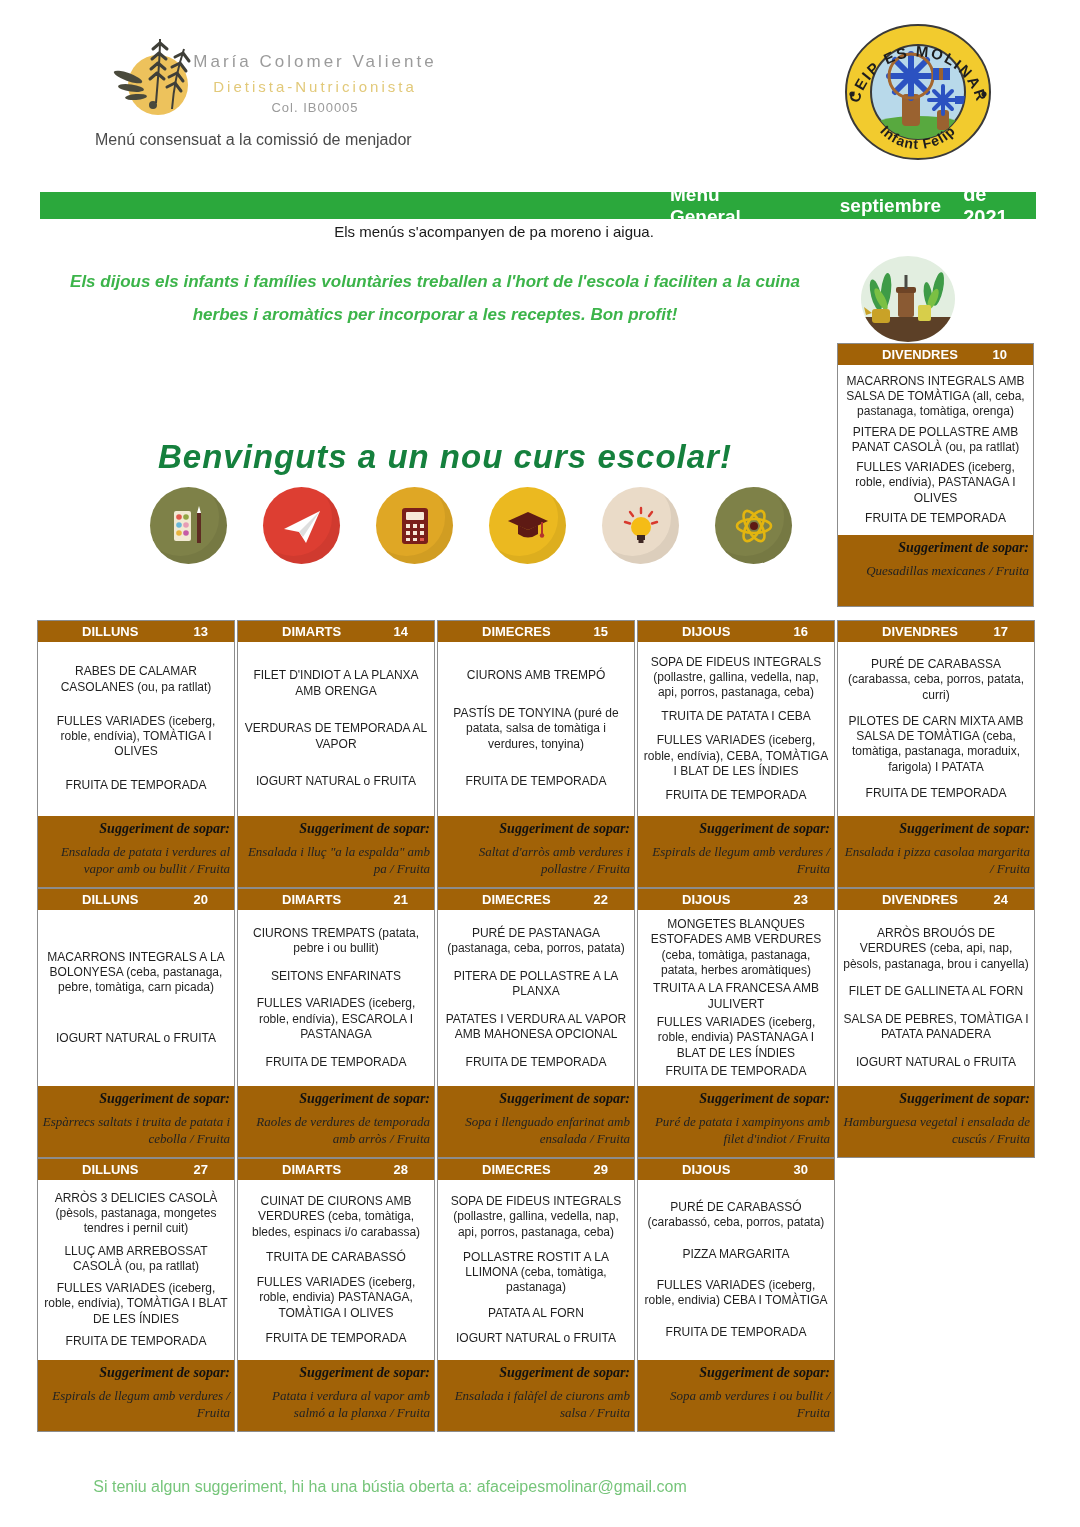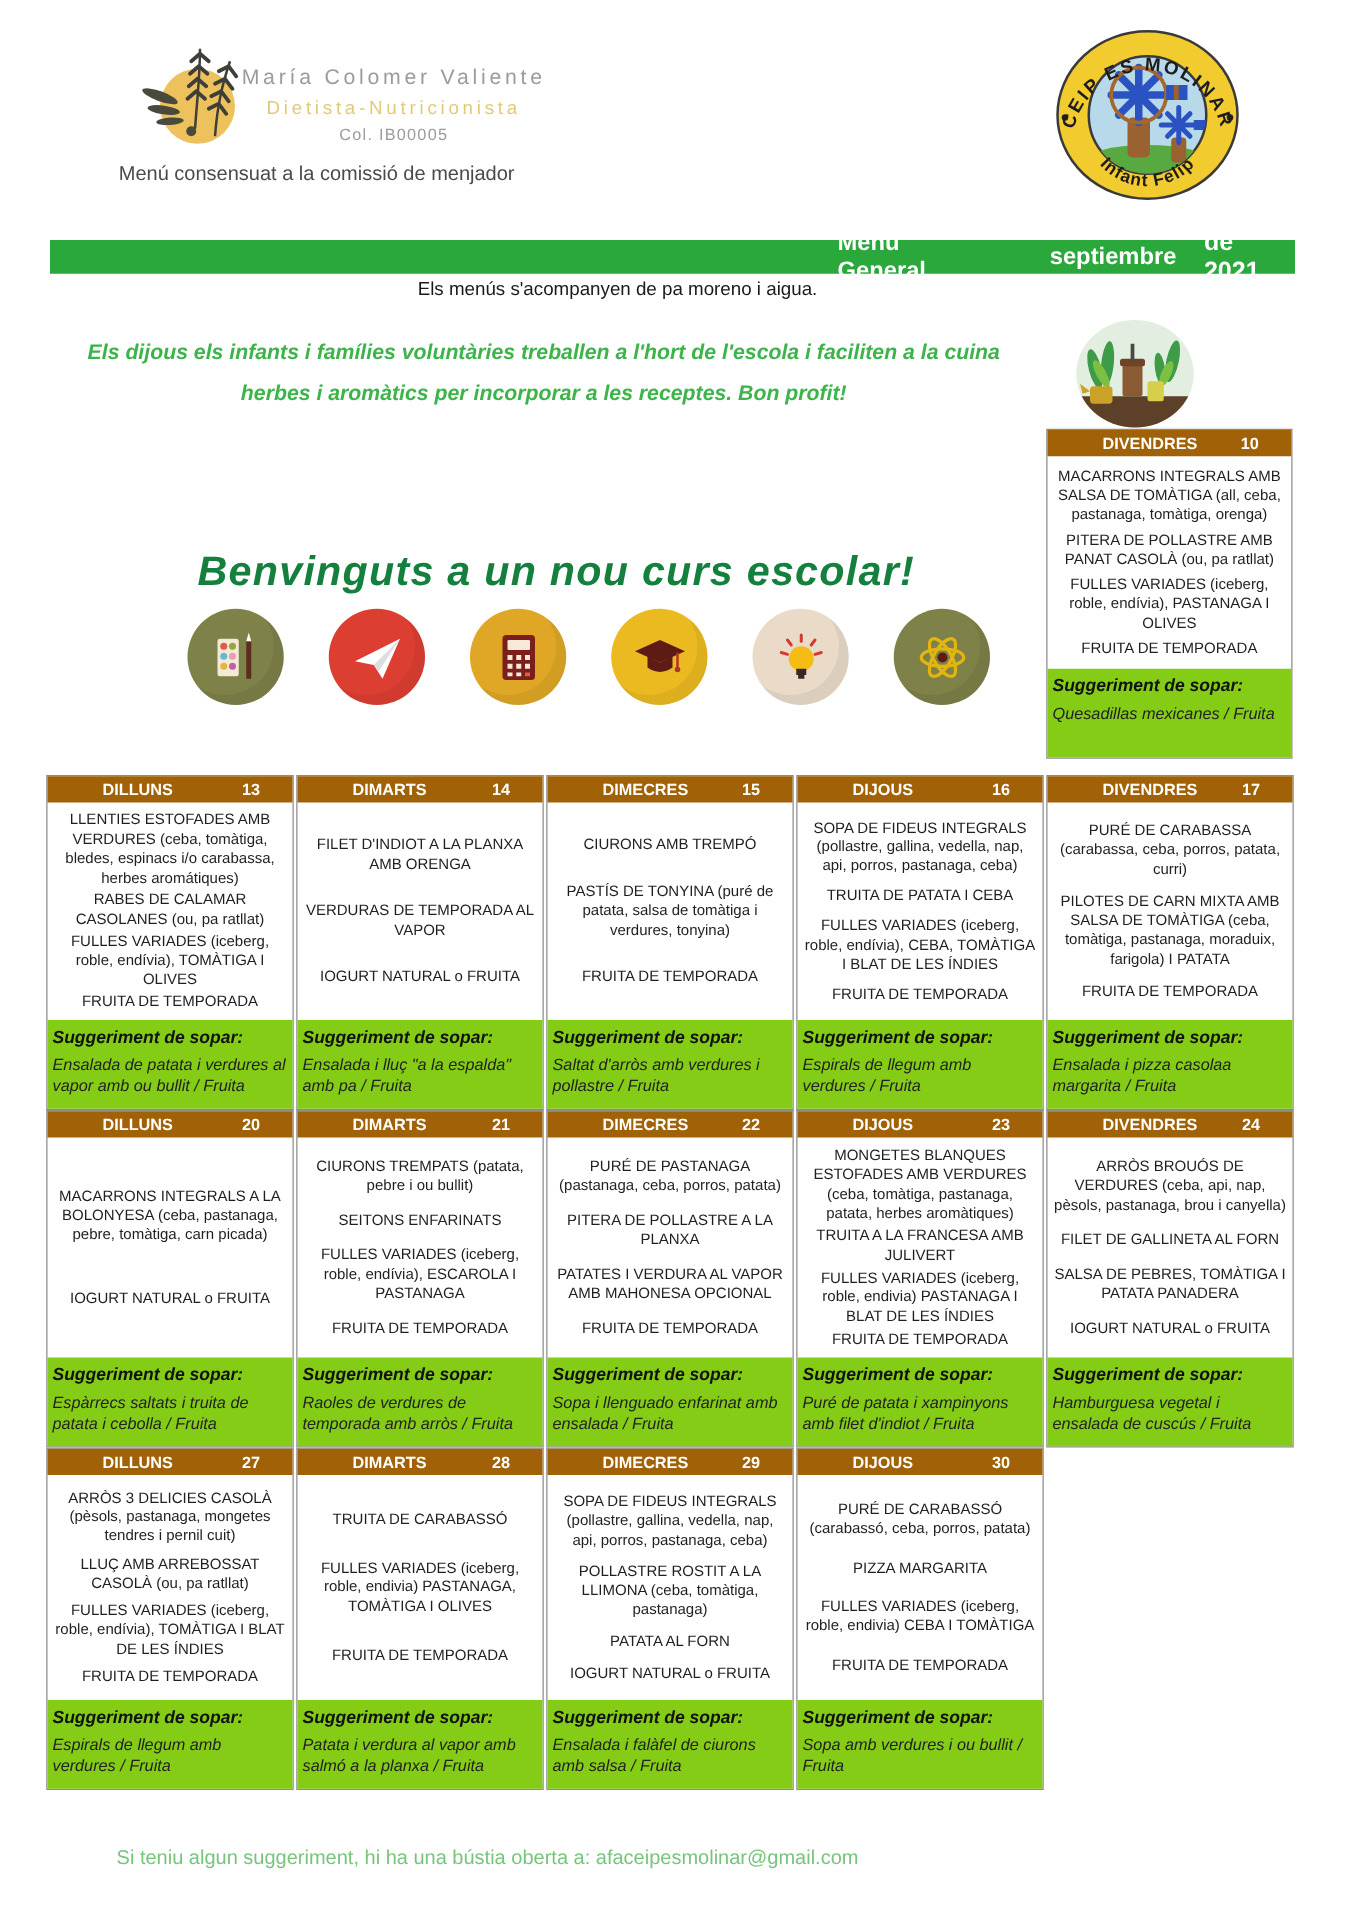--- a/index.html
+++ b/index.html
@@ -40,21 +40,21 @@
   .bg-gold2{background:#EBB920;} .bg-beige{background:#EADBC8;}
 
   
   .day{border:1px solid #8c8c8c;background:#fff;display:flex;flex-direction:column;box-sizing:border-box;}
   .day-header{background:#a16207;color:#fff;font-weight:bold;font-size:13px;
               display:flex;justify-content:space-between;align-items:center;
               padding:3px 26px 3px 44px;flex:0 0 auto;}
   .day-items{flex:1 1 auto;display:flex;flex-direction:column;justify-content:space-evenly;
              padding:4px 4px;font-size:12px;color:#1f1f1f;text-align:center;overflow:hidden;}
   .menu-item{line-height:1.28;}
-  .sopar{background:#84cc16;padding:5px 4px 8px;text-align:left;flex:0 0 auto;min-height:58px;}
+  .sopar{background:#a16207;padding:5px 4px 8px;text-align:right;flex:0 0 auto;min-height:58px;font-family:Liberation Serif, serif;}
   .sopar-label{font-weight:bold;font-style:italic;font-size:14px;color:#111;}
   .sopar-text{font-style:italic;font-size:13px;color:#222;margin-top:7px;line-height:1.3;}
 
   .friday10{position:absolute;left:837px;top:343px;width:197px;height:264px;}
   .menu-grid{position:absolute;left:37px;top:620px;display:grid;
              grid-template-columns:repeat(5,198px);grid-template-rows:268px 270px 274px;gap:0 2px;}
 
   .footer{position:absolute;left:0;top:1478px;width:780px;text-align:center;
           color:#76C57A;font-size:16px;}
 </style>
@@ -256,21 +256,20 @@
   </div>
 
   <div class="menu-grid">
 
     <div class="day">
       <div class="day-header">
         <span>DILLUNS</span>
         <span>13</span>
       </div>
       <div class="day-items">
-          <div class="menu-item">LLENTIES ESTOFADES AMB VERDURES (ceba, tomàtiga, bledes, espinacs i/o carabassa, herbes aromátiques)</div>
           <div class="menu-item">RABES DE CALAMAR CASOLANES (ou, pa ratllat)</div>
           <div class="menu-item">FULLES VARIADES (iceberg, roble, endívia), TOMÀTIGA I OLIVES</div>
           <div class="menu-item">FRUITA DE TEMPORADA</div>
         </div>
       <div class="sopar">
         <div class="sopar-label">Suggeriment de sopar:</div>
         <div class="sopar-text">Ensalada de patata i verdures al vapor amb ou bullit / Fruita</div>
       </div>
     </div>
     <div class="day">
@@ -429,20 +428,21 @@
         <div class="sopar-label">Suggeriment de sopar:</div>
         <div class="sopar-text">Espirals de llegum amb verdures / Fruita</div>
       </div>
     </div>
     <div class="day">
       <div class="day-header">
         <span>DIMARTS</span>
         <span>28</span>
       </div>
       <div class="day-items">
+          <div class="menu-item">CUINAT DE CIURONS AMB VERDURES (ceba, tomàtiga, bledes, espinacs i/o carabassa)</div>
           <div class="menu-item">TRUITA DE CARABASSÓ</div>
           <div class="menu-item">FULLES VARIADES (iceberg, roble, endivia) PASTANAGA, TOMÀTIGA I OLIVES</div>
           <div class="menu-item">FRUITA DE TEMPORADA</div>
         </div>
       <div class="sopar">
         <div class="sopar-label">Suggeriment de sopar:</div>
         <div class="sopar-text">Patata i verdura al vapor amb salmó a la planxa / Fruita</div>
       </div>
     </div>
     <div class="day">

